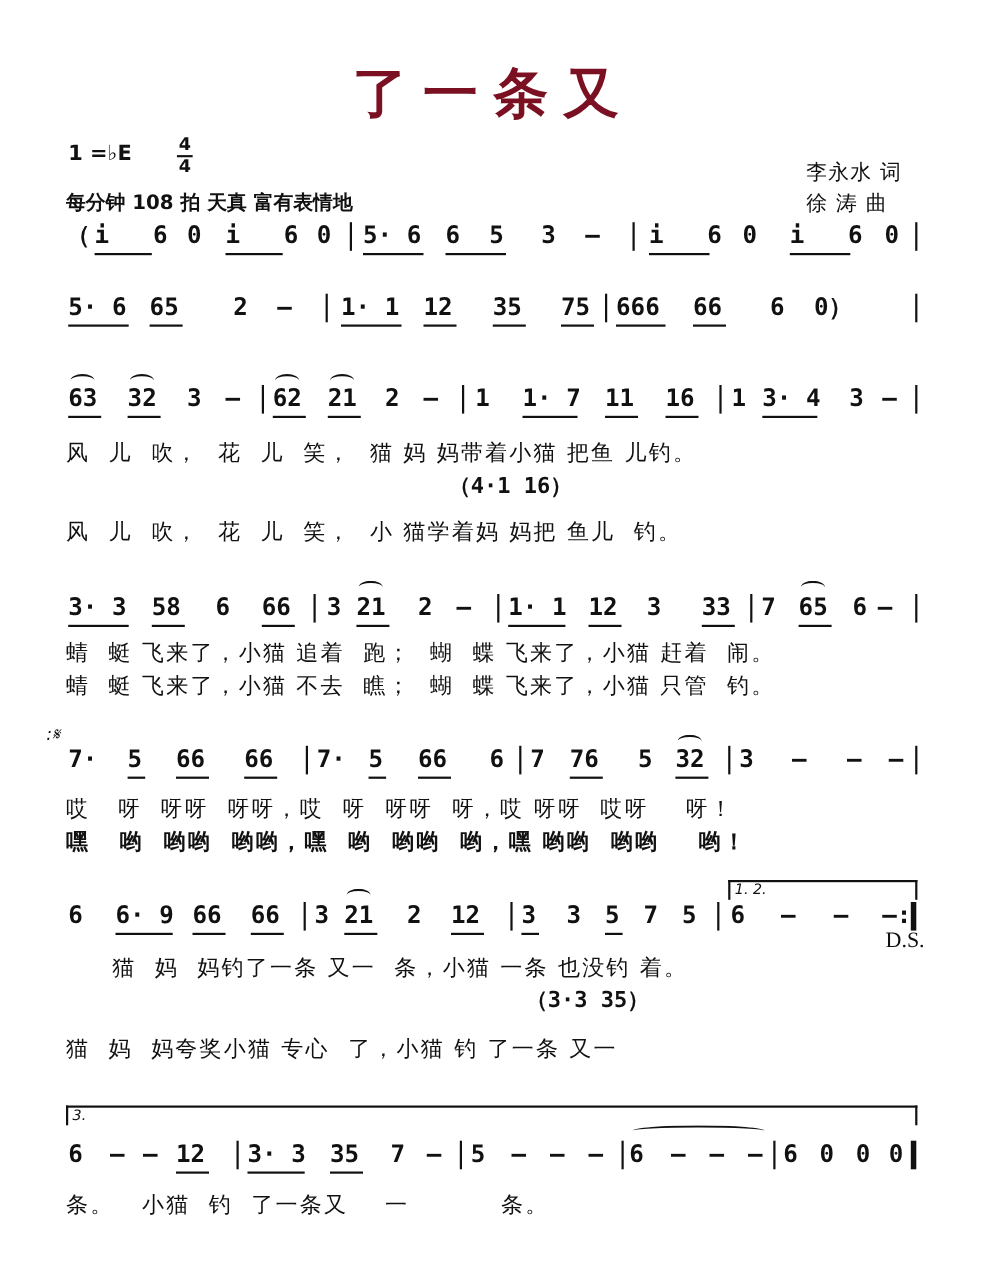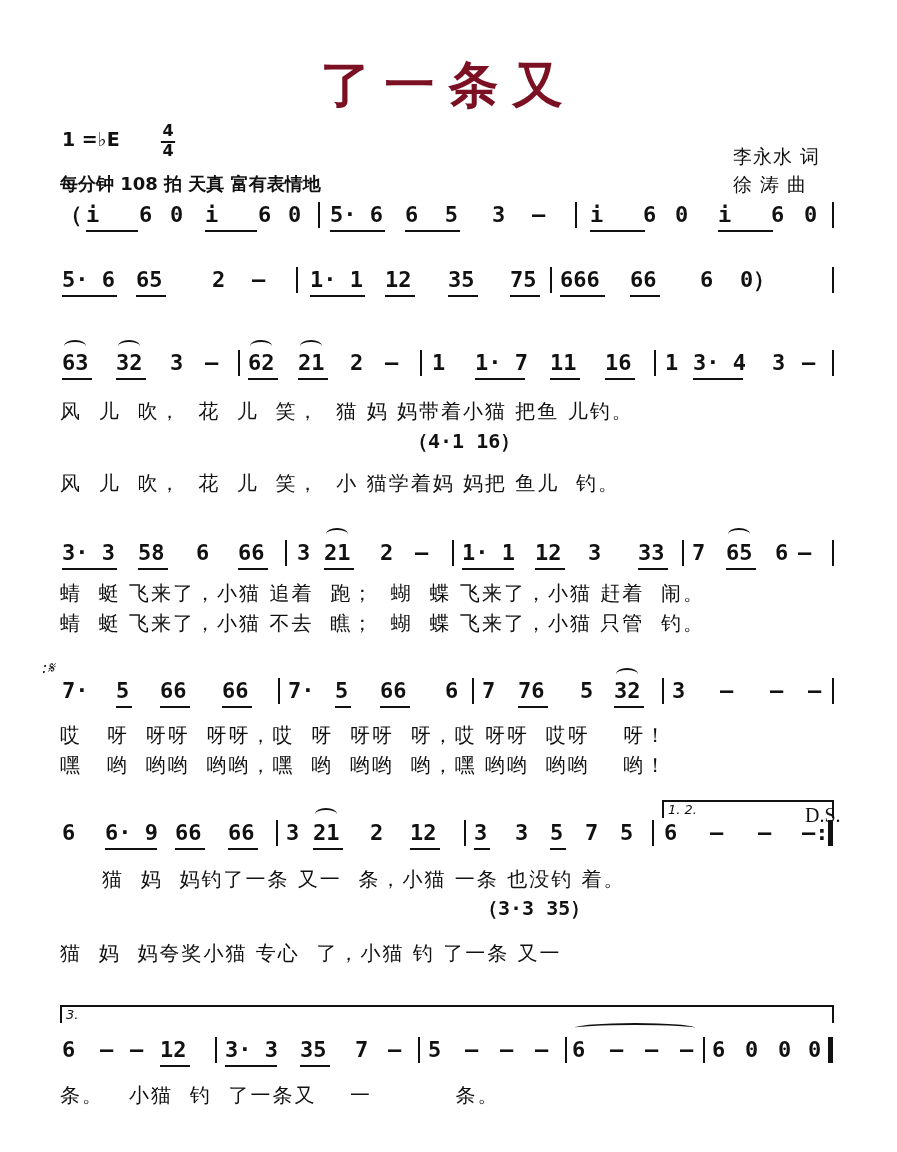--- a/index.html
+++ b/index.html
@@ -147,21 +147,21 @@
   <div class="slur" style="left:556px;top:-8px"></div>
   <span class="tok ul" style="left:554px;width:30px">32</span>
   <div class="bar" style="left:602px"></div>
   <span class="tok" style="left:612px">3</span>
   <span class="tok" style="left:660px">–</span>
   <span class="tok" style="left:710px">–</span>
   <span class="tok" style="left:748px">–</span>
   <div class="bar" style="left:772px"></div>
 </div>
 <div class="lyric" style="top:722px;">哎   呀  呀呀  呀呀，哎  呀  呀呀  呀，哎 呀呀  哎呀    呀！</div>
-<div class="lyric" style="top:752px;">嘿   哟  哟哟  哟哟，嘿  哟  哟哟  哟，嘿 哟哟  哟哟    哟！</div>
+<div class="lyric" style="top:752px;font-weight:bold;">嘿   哟  哟哟  哟哟，嘿  哟  哟哟  哟，嘿 哟哟  哟哟    哟！</div>
 
 <div class="volta" style="left:662px;top:800px;width:168px;">
     <span>1. 2.</span>
   </div>
 <div class="row" style="top:818px;">
   <span class="tok" style="left:2px">6</span>
   <span class="tok ul" style="left:45px;width:52px">6· 9</span>
   <span class="tok ul" style="left:115px;width:30px">66</span>
   <span class="tok ul" style="left:168px;width:30px">66</span>
   <div class="bar" style="left:216px"></div>
@@ -176,21 +176,21 @@
   <span class="tok ul" style="left:490px;width:16px">5</span>
   <span class="tok" style="left:525px">7</span>
   <span class="tok" style="left:560px">5</span>
   <div class="bar" style="left:592px"></div>
   <span class="tok" style="left:604px">6</span>
   <span class="tok" style="left:650px">–</span>
   <span class="tok" style="left:698px">–</span>
   <span class="tok" style="left:742px">–:</span>
   <div class="endbar" style="left:768px"></div>
 </div>
-<div class="abs ds" style="left:805px;top:804px;">D.S.</div>
+<div class="abs ds" style="left:805px;top:844px;">D.S.</div>
 <div class="lyric" style="top:866px;margin-left:42px;">猫  妈  妈钓了一条 又一  条，小猫 一条 也没钓 着。</div>
 <div class="abs" style="left:478px;top:895px;font-size:20px;font-weight:bold;font-family:'DejaVu Sans Mono',monospace;">（3·3 35）</div>
 <div class="lyric" style="top:940px;">猫  妈  妈夸奖小猫 专心  了，小猫 钓 了一条 又一</div>
 
 <div class="volta" style="left:60px;top:1005px;width:770px;">
     <span>3.</span>
   </div>
 <div class="row" style="top:1035px;">
   <span class="tok" style="left:2px">6</span>
   <span class="tok" style="left:40px">–</span>

